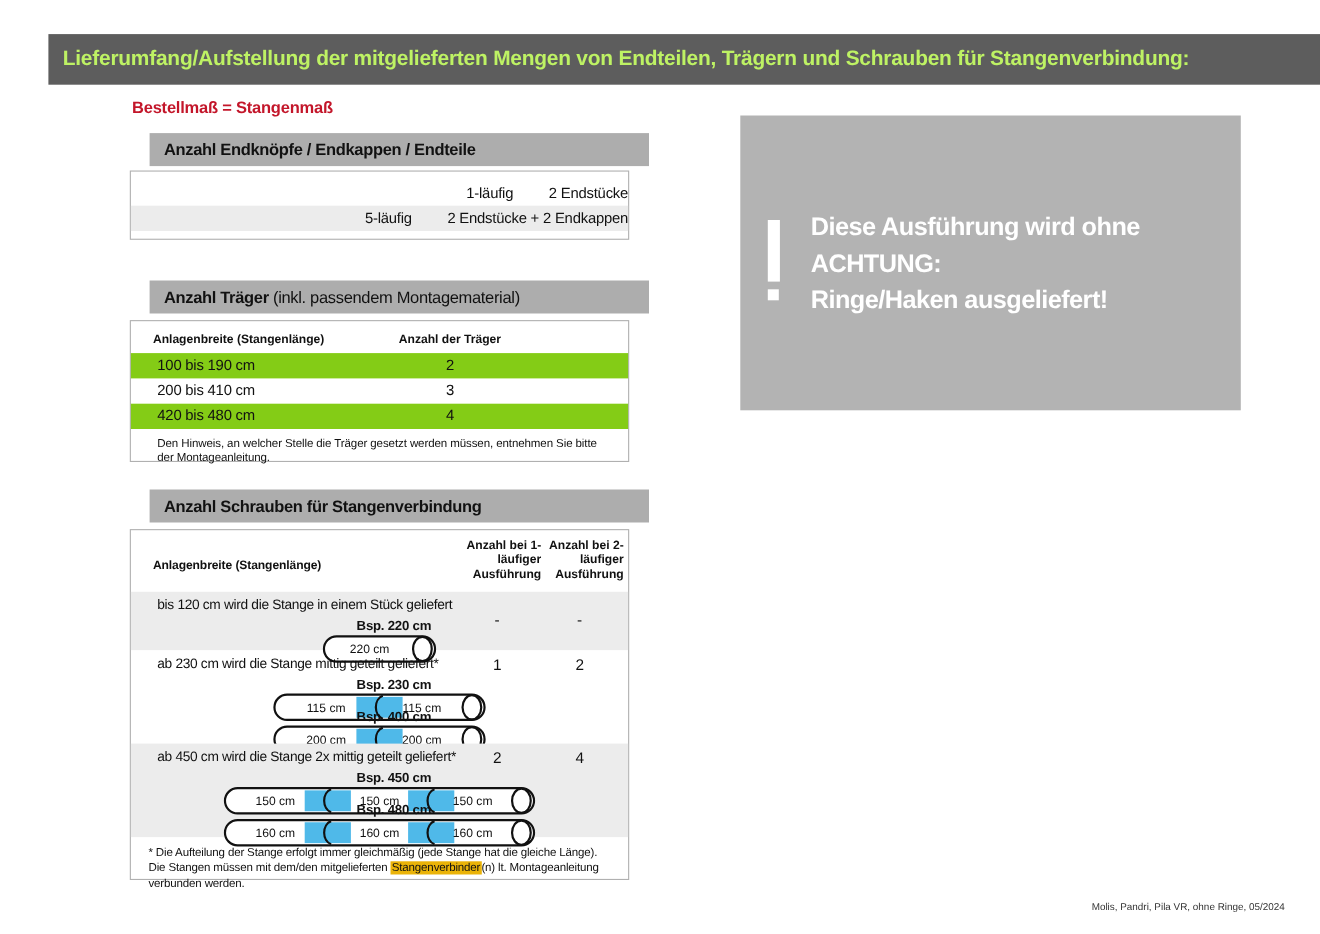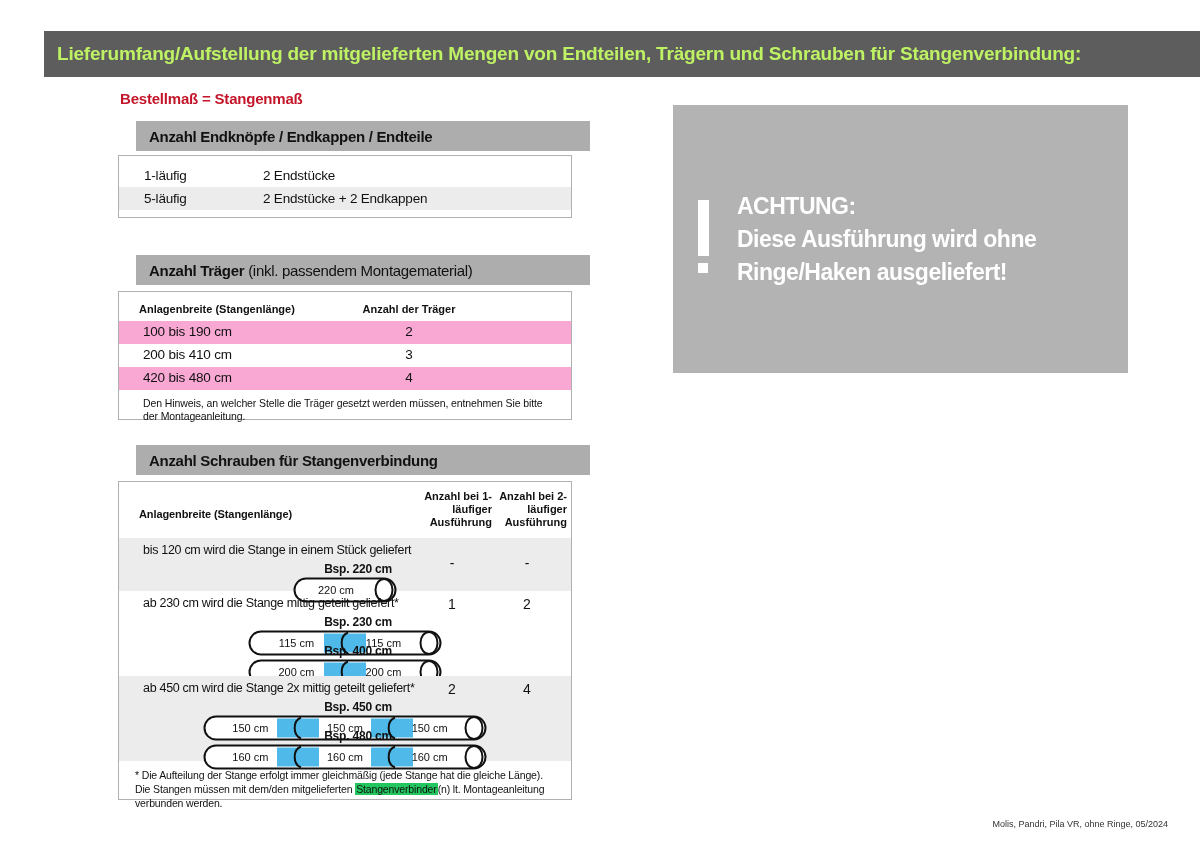--- a/index.html
+++ b/index.html
@@ -25,31 +25,31 @@
   .sec-header .hn{font-weight:normal;white-space:pre;}
   .sec-body{
     position:absolute;left:118px;width:454px;background:#fff;
     border:1px solid #b0b0b0;box-sizing:border-box;
   }
   .hdr1{top:121px;} .body1{top:155px;height:63px;padding-top:8px;}
   .hdr2{top:255px;} .body2{top:291px;height:129px;}
   .hdr3{top:445px;} .body3{top:481px;height:319px;}
 
   
-  .r1row{height:23px;display:flex;align-items:center;font-size:13.5px;letter-spacing:-0.2px;}
+  .r1row{height:23px;display:flex;align-items:center;font-size:13.5px;letter-spacing:-0.2px;justify-content:flex-end;}
   .r1row.alt{background:#ececec;}
   .r1label{display:inline-block;width:75px;padding-left:25px;}
-  .r1val{display:inline-block;margin-left:44px;}
+  .r1val{display:inline-block;}
 
   
   .t2head{position:relative;height:29px;font-weight:bold;font-size:11px;}
   .t2head .c1{position:absolute;left:20px;top:11px;}
   .t2head .c2{position:absolute;left:230px;width:120px;top:11px;text-align:center;}
   .t2row{height:23px;position:relative;font-size:13.5px;letter-spacing:-0.2px;}
-  .t2row.alt{background:#f9a8d4;}
+  .t2row.alt{background:#84cc16;}
   .t2row .rng{position:absolute;left:24px;top:3px;}
   .t2row .cnt{position:absolute;left:250px;width:80px;top:3px;text-align:center;}
   .t2note{padding:7px 20px 0 24px;font-size:10.5px;line-height:13px;letter-spacing:-0.1px;}
 
   
   .t3head{position:relative;height:56px;font-size:11px;}
   .t3head .cm{position:absolute;left:20px;top:26px;font-weight:bold;letter-spacing:-0.1px;}
   .t3head .ca{position:absolute;left:293px;width:80px;top:8px;text-align:right;font-weight:bold;line-height:13px;}
   .t3head .cb{position:absolute;left:368px;width:80px;top:8px;text-align:right;font-weight:bold;line-height:13px;}
   .group{position:relative;width:100%;}
@@ -57,21 +57,21 @@
   .g1{height:53px;} .g2{height:85px;} .g3{height:85px;}
   .gtitle{padding:5px 0 2px 24px;font-size:12.5px;letter-spacing:-0.3px;height:17px;white-space:nowrap;}
   .count{position:absolute;top:5px;width:76px;text-align:center;font-size:14px;}
   .count.p1{left:295px;} .count.p2{left:370px;}
   .g1 .count{top:17px;}
   .rod-row{height:29px;display:flex;align-items:center;flex-direction:column;}
   .rod-label{display:inline-block;width:103px;padding-right:9px;text-align:right;
     font-weight:bold;font-size:12px;letter-spacing:-0.2px;flex:none;}
   .rod-row svg{flex:none;display:block;}
   .footnote{padding:7px 12px 0 16px;font-size:10.5px;line-height:14px;letter-spacing:-0.15px;}
-  .hl{background:#22c55e;padding:0 1px;margin-top:48px;}
+  .hl{background:#eab308;padding:0 1px;margin-top:48px;}
 
   
   .notice{position:absolute;left:673px;top:105px;width:455px;height:268px;background:#b3b3b3;}
   .excl{position:absolute;left:25px;top:95px;width:11px;}
   .excl-bar{width:11px;height:56px;background:#fff;}
   .excl-dot{width:10px;height:10px;background:#fff;margin-top:7px;}
   .notice-text{position:absolute;left:64px;top:85px;color:#fff;font-weight:bold;
     font-size:23px;line-height:33px;letter-spacing:-0.5px;white-space:nowrap;}
   .footer{position:absolute;right:32px;top:819px;font-size:9px;color:#333;}
 </style>
@@ -212,19 +212,19 @@
     <span>* Die Aufteilung der Stange erfolgt immer gleichmäßig (jede Stange hat die gleiche Länge). Die Stangen müssen mit dem/den mitgelieferten </span><span class="hl">Stangenverbinder</span><span>(n) lt. Montageanleitung verbunden werden.</span>
   </div>
 </div>
 
 <div class="notice">
   <div class="excl">
     <div class="excl-bar"></div>
     <div class="excl-dot"></div>
   </div>
   <div class="notice-text">
+    <div>Diese Ausführung wird ohne</div>
     <div>ACHTUNG:</div>
-    <div>Diese Ausführung wird ohne</div>
     <div>Ringe/Haken ausgeliefert!</div>
   </div>
 </div>
 
 <div class="footer">Molis, Pandri, Pila VR, ohne Ringe, 05/2024</div>
 
 </body></html>

